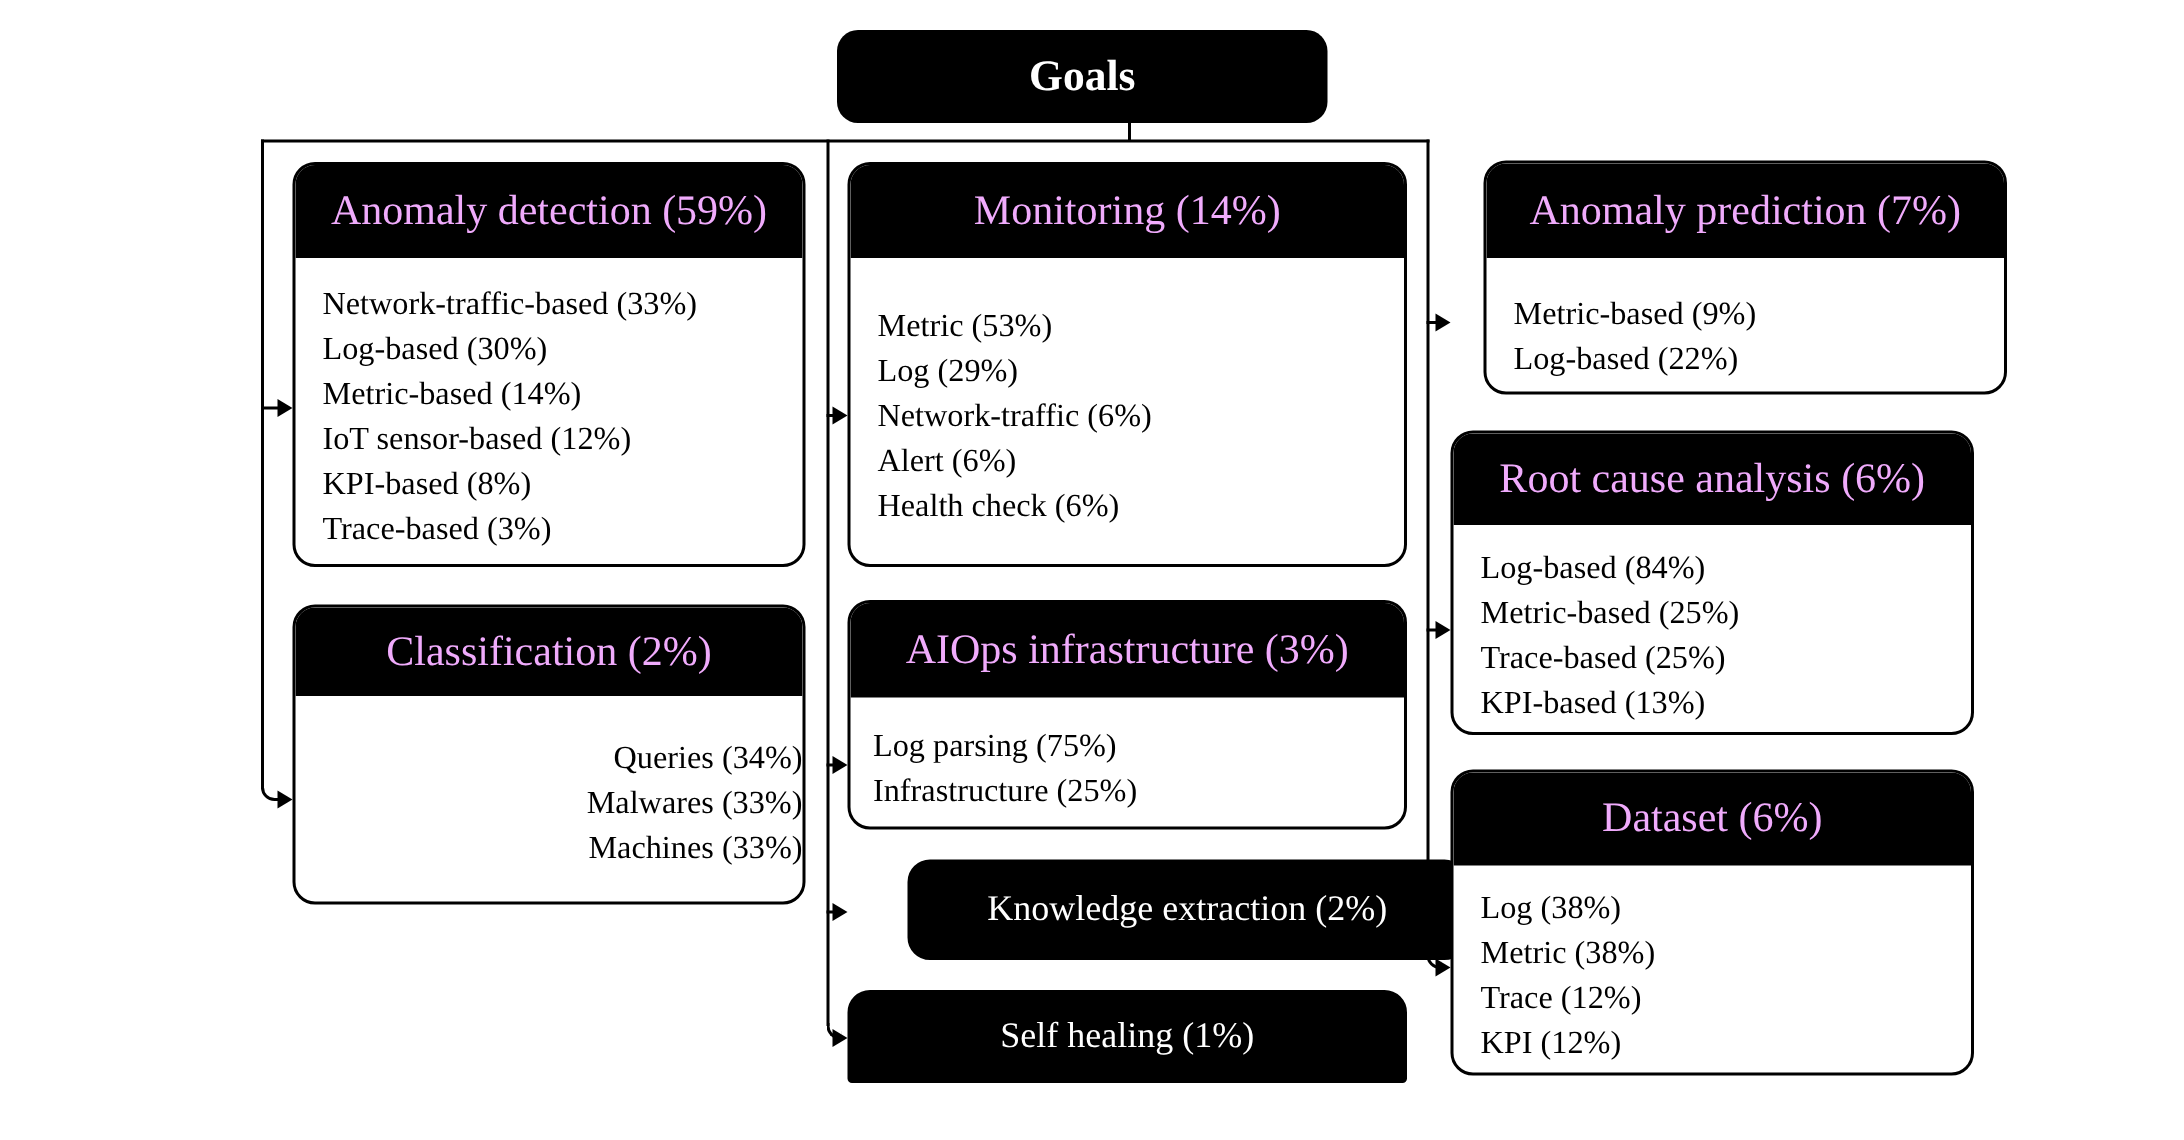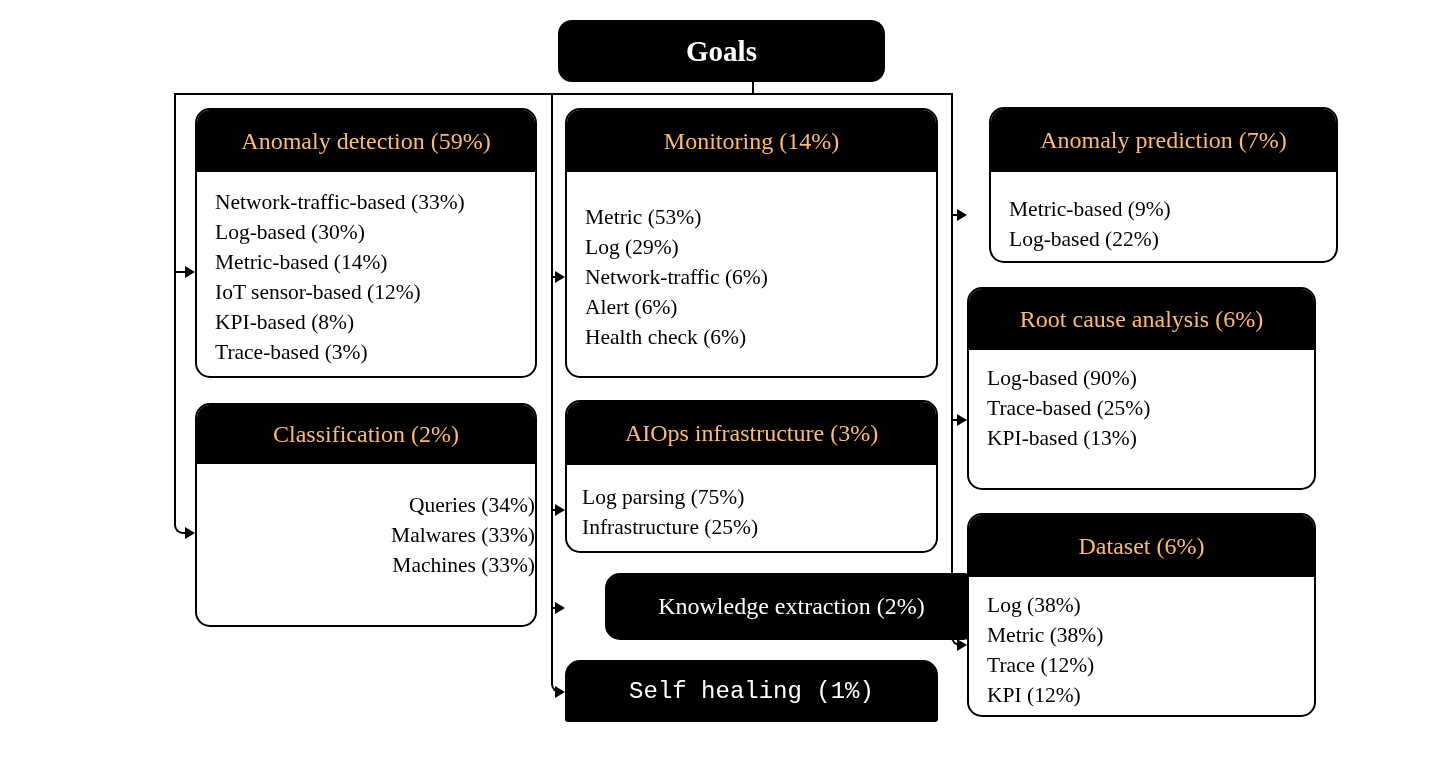--- a/index.html
+++ b/index.html
@@ -13,21 +13,21 @@
   .root-node {
     position:absolute; background:#000; color:#fff;
     border-radius:14px; font-weight:bold; font-size:29px;
     display:flex; align-items:center; justify-content:center;
   }
   .node {
     position:absolute; background:#fff; border:2px solid #000;
     border-radius:15px; overflow:hidden;
   }
   .node-header {
-    background:#000; color:#fdba74; font-size:24px;
+    background:#000; color:#f0abfc; font-size:28px;
     display:flex; align-items:center; justify-content:center;
     white-space:nowrap;
   }
   .node-list {
     list-style:none; color:#000; font-size:21.5px; line-height:30px;
     padding-left:18px; white-space:nowrap;
   }
   .solid {
     position:absolute; background:#000; color:#fff; border:2px solid #000;
     border-radius:15px; font-size:24px;
@@ -87,21 +87,21 @@
     <ul class="node-list" style="padding-top:15px;">
       <li>Network-traffic-based (33%)</li>
       <li>Log-based (30%)</li>
       <li>Metric-based (14%)</li>
       <li>IoT sensor-based (12%)</li>
       <li>KPI-based (8%)</li>
       <li>Trace-based (3%)</li>
     </ul>
   </div>
 
-  <div class="node" style="left:195px; top:403px; width:342px; height:224px;">
+  <div class="node" style="left:195px; top:403px; width:342px; height:200px;">
     <div class="node-header" style="height:59px;">Classification (2%)</div>
     <ul class="node-list" style="padding-top:26px;text-align:right;">
       <li>Queries (34%)</li>
       <li>Malwares (33%)</li>
       <li>Machines (33%)</li>
     </ul>
   </div>
 
   <div class="node" style="left:565px; top:108px; width:373px; height:270px;">
     <div class="node-header" style="height:62px;">Monitoring (14%)</div>
@@ -119,36 +119,37 @@
     <ul class="node-list" style="padding-top:17px;padding-left:15px;">
       <li>Log parsing (75%)</li>
       <li>Infrastructure (25%)</li>
     </ul>
   </div>
 
   <div class="solid" style="left:565px; top:573px; width:373px; height:67px;margin-left:40px;">
     <span>Knowledge extraction (2%)</span>
   </div>
 
-  <div class="solid cut" style="left:565px; top:660px; width:373px; height:62px;font-family:Liberation Mono, monospace;">
+  <div class="solid cut" style="left:565px; top:660px; width:373px; height:62px;">
     <span>Self healing (1%)</span>
   </div>
 
   <div class="node" style="left:967px; top:107px; width:349px; height:156px;margin-left:22px;">
     <div class="node-header" style="height:63px;">Anomaly prediction (7%)</div>
     <ul class="node-list" style="padding-top:22px;">
       <li>Metric-based (9%)</li>
       <li>Log-based (22%)</li>
     </ul>
   </div>
 
   <div class="node" style="left:967px; top:287px; width:349px; height:203px;">
     <div class="node-header" style="height:61px;">Root cause analysis (6%)</div>
     <ul class="node-list" style="padding-top:13px;">
-      <li>Log-based (90%)</li>
+      <li>Log-based (84%)</li>
+      <li>Metric-based (25%)</li>
       <li>Trace-based (25%)</li>
       <li>KPI-based (13%)</li>
     </ul>
   </div>
 
   <div class="node" style="left:967px; top:513px; width:349px; height:204px;">
     <div class="node-header" style="height:62px;">Dataset (6%)</div>
     <ul class="node-list" style="padding-top:13px;">
       <li>Log (38%)</li>
       <li>Metric (38%)</li>

